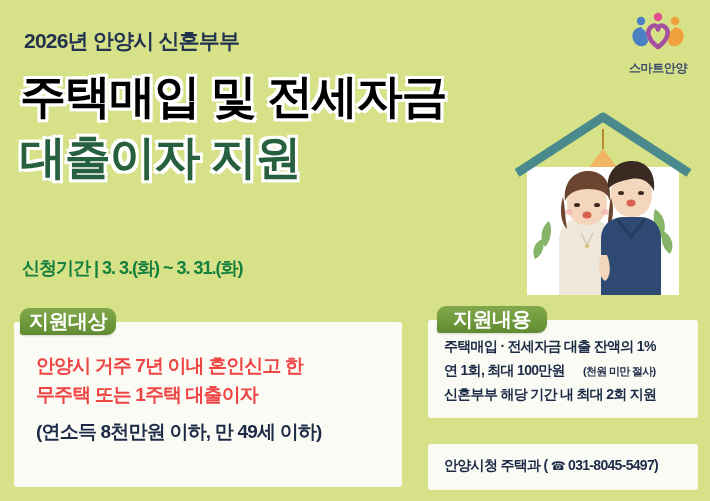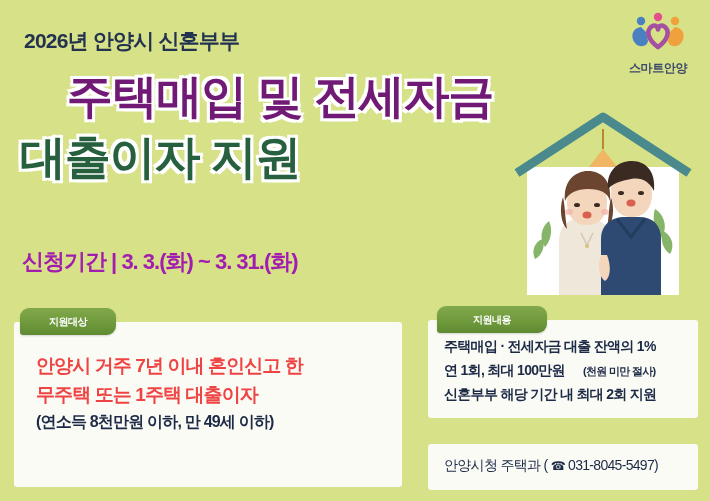--- a/index.html
+++ b/index.html
@@ -42,31 +42,31 @@
     font-size: 46px;
     font-weight: 700;
     letter-spacing: -1.2px;
     line-height: 1.32;
     white-space: nowrap;
     text-shadow:
       2px 0 0 #ffffff, -2px 0 0 #ffffff, 0 2px 0 #ffffff, 0 -2px 0 #ffffff,
       2px 2px 0 #ffffff, -2px 2px 0 #ffffff, 2px -2px 0 #ffffff, -2px -2px 0 #ffffff,
       3px 3px 0 #ffffff, -3px 3px 0 #ffffff, 3px -3px 0 #ffffff, -3px -3px 0 #ffffff;
   }
-  .title-line.navy  { color: #701a75; text-align: center; }
+  .title-line.navy  { color: #000000; }
   .title-line.green { color: #27603f; }
 
   .period {
     position: absolute;
     left: 22px;
-    top: 247px;
-    font-size: 22px;
+    top: 256px;
+    font-size: 18px;
     font-weight: 700;
     letter-spacing: -1px;
-    color: #a21caf;
+    color: #15803d;
     white-space: nowrap;
   }
 
   
   .logo {
     position: absolute;
     right: 16px;
     top: 10px;
     width: 72px;
     height: 58px;
@@ -100,21 +100,21 @@
   .card-left  { left: 14px;  top: 322px; width: 388px; height: 165px; }
   .card-right { left: 428px; top: 320px; width: 270px; height: 98px; }
   .card-inq   { left: 428px; top: 444px; width: 270px; height: 46px; }
 
   .badge {
     position: absolute;
     height: 27px;
     border-radius: 9px 9px 9px 3px;
     background: linear-gradient(180deg, #82a84c 0%, #6f9a3c 55%, #5f8a32 100%);
     color: #ffffff;
-    font-size: 10px;
+    font-size: 20px;
     font-weight: 700;
     letter-spacing: -0.5px;
     display: flex;
     align-items: center;
     justify-content: center;
     box-shadow: 0 1px 2px rgba(0,0,0,0.15);
     z-index: 3;
   }
   .badge-target  { left: 20px;  top: 308px; width: 96px; }
   .badge-content { left: 437px; top: 306px; width: 110px; }
@@ -128,25 +128,25 @@
   }
   .line-main {
     font-size: 19px;
     font-weight: 700;
     color: #ef4444;
     letter-spacing: -0.9px;
     line-height: 1.52;
     white-space: nowrap;
   }
   .line-sub {
-    font-size: 16px;
+    font-size: 19px;
     font-weight: 700;
     color: #1c2a46;
     letter-spacing: -0.8px;
-    margin-top: 2px;
+    margin-top: 9px;
     white-space: nowrap;
   }
   .line-note {
     font-size: 15px;
     font-weight: 700;
     color: #73a55c;
     letter-spacing: -0.8px;
     margin-top: 15px;
     white-space: nowrap;
   }
@@ -165,21 +165,21 @@
     line-height: 1.72;
     white-space: nowrap;
   }
   .small-paren { font-size: 11px; font-weight: 700; padding-left: 15px; }
 
   .card-inq .body {
     position: absolute;
     left: 16px;
     top: 13px;
     font-size: 14px;
-    font-weight: 400;
+    font-weight: 700;
     color: #1c2a46;
     letter-spacing: -0.7px;
     white-space: nowrap;
   }
   .phone-glyph { font-size: 12px; }
 
   
   .watermark {
     position: absolute;
     right: 6px;

